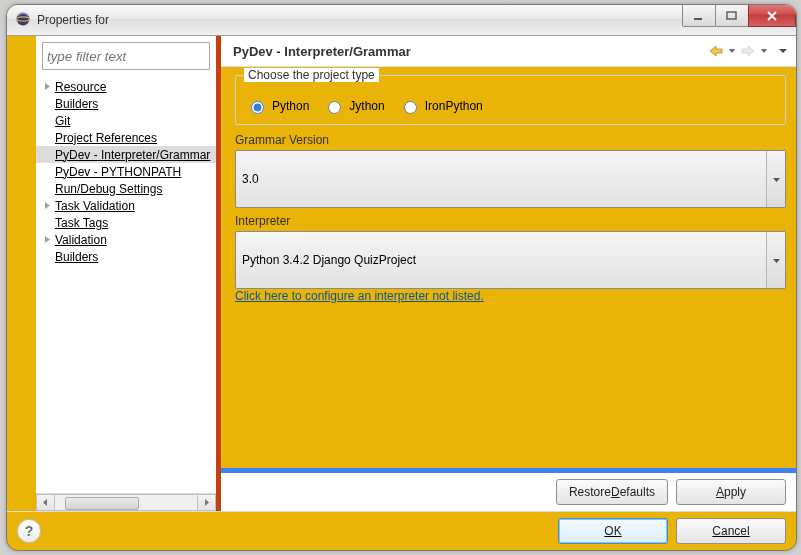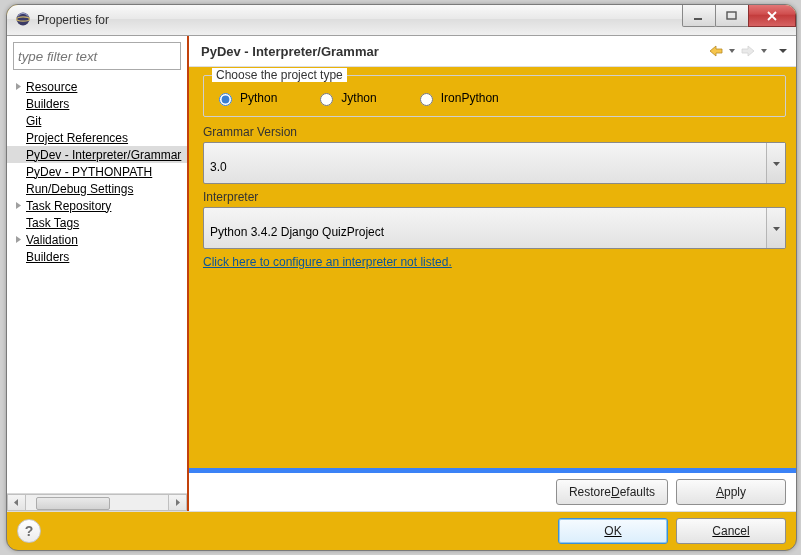--- a/index.html
+++ b/index.html
@@ -62,24 +62,25 @@
   .win-btn svg { width: 14px; height: 12px; }
 
   
   .body {
     flex: 1 1 auto;
     display: flex;
     min-height: 0;
   }
   .sidebar {
     width: 180px;
-    border-right: 2px solid #c2410c;
+    border-right: 5px solid #c2410c;
     display: flex;
     flex-direction: column;
     background: #fff;
+    margin-left: 29px;
   }
   .filter {
     margin: 6px;
     height: 22px;
     border: 1px solid #aaa;
     padding: 2px 4px;
     color: #888;
     font-style: italic;
     background: #fff;
   }
@@ -167,43 +168,43 @@
     position: relative;
   }
   .group-legend {
     position: absolute;
     top: -8px; left: 8px;
     background: #fff;
     padding: 0 4px;
     color: #333;
   }
 
-  .radios { display: flex; gap: 38px; margin-top: 6px; }
+  .radios { display: flex; gap: 14px; margin-top: 14px; }
   .radio { display: inline-flex; align-items: center; gap: 5px; }
   .radio input { accent-color: #3a7ed0; }
 
   .fieldlabel { margin-top: 6px; margin-bottom: 3px; color: #333; }
 
   .combo {
     height: 22px;
     border: 1px solid #8a8a8a;
     background: linear-gradient(#f5f5f5,#e2e2e2);
-    display: flex; align-items: flex-end;
-    padding: 9px 6px;
+    display: flex; align-items: center;
+    padding: 17px 6px;
     position: relative;
     border-radius: 2px;
   }
   .combo .arrow {
     position: absolute; right: 0; top: 0; bottom: 0; width: 18px;
     display: flex; align-items: center; justify-content: center;
     border-left: 1px solid #b5b5b5;
     background: linear-gradient(#f3f3f3,#dcdcdc);
   }
 
-  .link { color: #0a5599; text-decoration: underline; margin-top: 6px; display: inline-block; cursor: pointer; }
+  .link { color: #0a5599; text-decoration: underline; display: inline-block; cursor: pointer; }
 
   
   .button-row {
     padding: 6px 10px;
     display: flex;
     justify-content: flex-end;
     gap: 8px;
     border-top: 1px solid #e4e4e4;
     background: #fff;
   }
@@ -308,21 +309,21 @@
         <div class="tree-row">
           <span class="tree-indent"></span>
           <span>Run/Debug Settings</span>
         </div>
         <div class="tree-row">
           <span class="tree-arrow">
             <svg viewBox="0 0 9 9">
                 <path d="M2 1l5 3.5L2 8z" fill="#9f9f9f"></path>
               </svg>
           </span>
-          <span>Task Repository</span>
+          <span>Task Validation</span>
         </div>
         <div class="tree-row">
           <span class="tree-indent"></span>
           <span>Task Tags</span>
         </div>
         <div class="tree-row">
           <span class="tree-arrow">
             <svg viewBox="0 0 9 9">
                 <path d="M2 1l5 3.5L2 8z" fill="#9f9f9f"></path>
               </svg>

